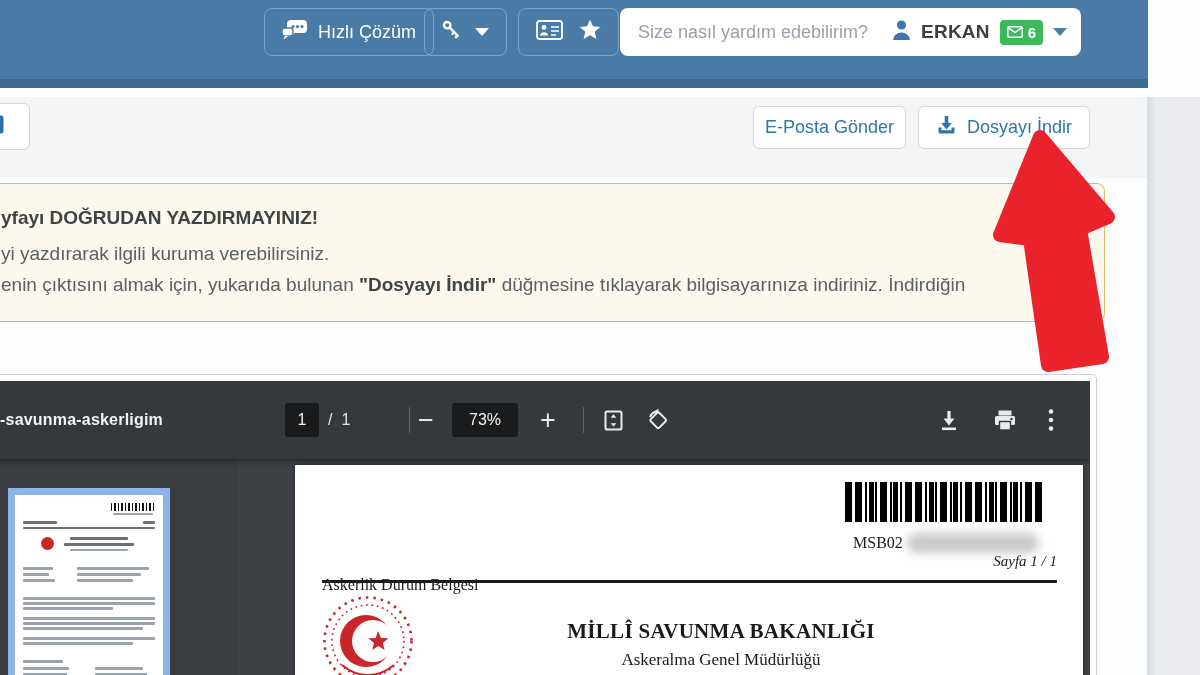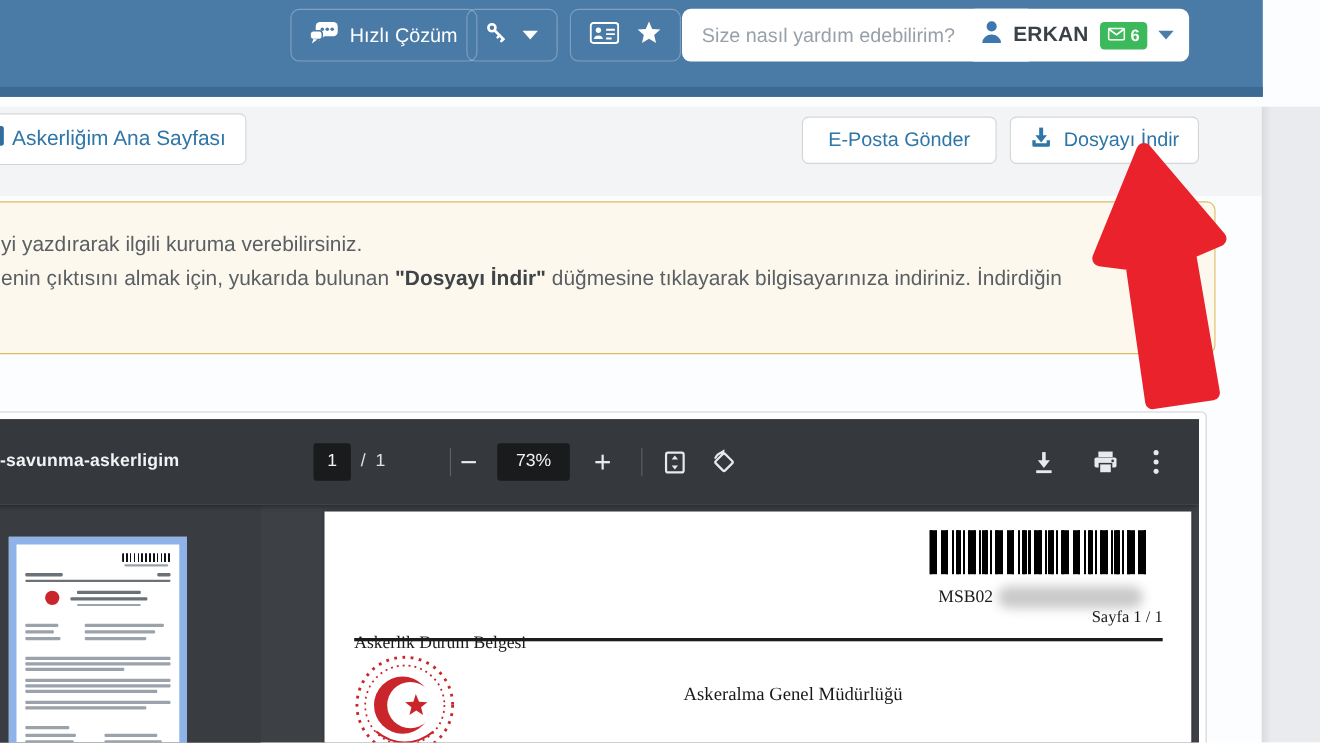--- a/index.html
+++ b/index.html
@@ -46,21 +46,21 @@
   .band { position:absolute; left:0; top:97px; width:1147px; height:81px; background:#f2f4f6; }
   .gutter { position:absolute; left:1147px; top:97px; width:53px; height:578px;
     background:linear-gradient(90deg,#d9dcdf 0,#e9ebee 9px); }
 
   .wbtn {
     position:absolute; display:flex; align-items:center; gap:10px;
     background:#fff; border:1px solid #d3d6d9; border-radius:6px;
     color:#2e76a8; cursor:pointer; font-size:18px;
   }
   .home-btn { left:-34px; top:103px; height:47px; padding:0 18px 0 44px; font-size:19px; }
-  .email-btn { right:294px; top:106px; height:43px; padding:0 23px; }
+  .email-btn { right:294px; top:106px; height:43px; padding:0 11px; }
   .dl-btn { right:110px; top:106px; height:43px; padding:0 17px; }
 
   
   .warn {
     position:absolute; left:-38px; top:183px; width:1143px; height:139px;
     background:#fdf8ee; border:1px solid #dcbd62; border-radius:8px;
     padding:23px 20px 0 38px; color:#595f63; font-size:19px; z-index:5;
   }
   .warn-title { font-weight:700; color:#3f4447; margin-bottom:9px; white-space:nowrap; }
   .warn-line { white-space:nowrap; line-height:31px; }
@@ -112,21 +112,21 @@
   .barcode {
     position:absolute; left:550px; top:17px; width:200px; height:40px;
     background:
       repeating-linear-gradient(90deg,#000 0 2px,#fff 2px 5px),
       repeating-linear-gradient(90deg,#000 0 5px,#fff 5px 12px);
     background-blend-mode:multiply;
   }
   .msb-row { position:absolute; left:558px; top:68px; display:flex; align-items:center; gap:4px; font-size:16px; }
   .blur-blob { width:132px; height:20px; background:#c9c9c9; border-radius:11px; filter:blur(5px); }
   .doc-type { position:absolute; left:27px; top:87px; font-size:16px;margin-top:24px; }
-  .doc-page { position:absolute; right:26px; top:88px; font-size:15px; }
+  .doc-page { position:absolute; right:26px; top:88px; font-size:15px;font-style:italic; }
   .doc-rule { position:absolute; left:27px; right:26px; top:115px; height:3px; background:#1c1c1c; }
   .emblem { position:absolute; left:27px; top:130px; }
   .doc-center { position:absolute; left:0; right:0; top:150px; text-align:center; transform:translateX(32px); }
   .dc1 { font-size:17px; letter-spacing:.5px; }
   .dc2 { font-size:21px; font-weight:700; letter-spacing:.3px; margin-top:4px; }
   .dc3 { font-size:17px; margin-top:6px; }
 </style>
 </head>
 <body>
 
@@ -209,39 +209,39 @@
   </div>
 </div>
 
 <div class="wbtn home-btn">
   <span style="position:absolute; left:12px;">
     <svg width="25" height="19" viewBox="0 0 25 19">
       <rect x="0.5" y="0.5" width="24" height="18" rx="2.5" fill="#2f6f9f"></rect>
       <path d="M4 5.5 h17 M4 9.5 h17 M4 13.5 h17" stroke="#fff" stroke-width="1.9"></path>
     </svg>
   </span>
-  <span>Askerliğim Ana Sayfası</span>
 </div>
 
 <div class="wbtn email-btn">
   <span>E-Posta Gönder</span>
 </div>
 
 <div class="wbtn dl-btn">
   <span>
     <svg width="21" height="20" viewBox="0 0 21 20">
       <rect x="8.7" y="1" width="3.6" height="7.5" fill="#2e76a8"></rect>
       <path d="M5.2 8 h10.6 L10.5 14.5 z" fill="#2e76a8"></path>
       <path d="M2.5 12.5 v4.5 a1.5 1.5 0 0 0 1.5 1.5 h13 a1.5 1.5 0 0 0 1.5 -1.5 v-4.5 h-3 v2.8 h-10 v-2.8 z" fill="#2e76a8"></path>
     </svg>
   </span>
   <span>Dosyayı İndir</span>
 </div>
 
 <div class="warn">
+  <div class="warn-title">yfayı DOĞRUDAN YAZDIRMAYINIZ!</div>
   <div class="warn-line">yi yazdırarak ilgili kuruma verebilirsiniz.</div>
   <div class="warn-line"><span>enin çıktısını almak için, yukarıda bulunan </span><b>"Dosyayı İndir"</b><span> düğmesine tıklayarak bilgisayarınıza indiriniz. İndirdiğin</span></div>
 </div>
 
 <div class="arrow">
   <svg width="140" height="260" viewBox="0 0 140 260">
     <polygon points="55,15 123,95 95,107 117,235 63,243 45,117 15,113" fill="#e9222b" stroke="#e9222b" stroke-width="14" stroke-linejoin="round"></polygon>
   </svg>
 </div>
 
@@ -355,20 +355,21 @@
               <circle cx="46" cy="46" r="36" fill="none" stroke="#c9252b" stroke-width="1.6" stroke-dasharray="1.8 3.6"></circle>
               <circle cx="44" cy="46" r="26" fill="#c9252b"></circle>
               <circle cx="51" cy="46" r="21" fill="#fff"></circle>
               <path d="M56 36 L59 43 L66.5 43.3 L60.8 47.9 L62.6 55 L56.4 51 L50.2 55 L52 47.9 L46.3 43.3 L53.8 43 Z" fill="#c9252b"></path>
               <path d="M20 70 q12 10 26 10" fill="none" stroke="#c9252b" stroke-width="2"></path>
               <path d="M72 70 q-12 10 -26 10" fill="none" stroke="#c9252b" stroke-width="2"></path>
             </svg>
           </div>
 
           <div class="doc-center">
+            <div class="dc2">MİLLÎ SAVUNMA BAKANLIĞI</div>
             <div class="dc3">Askeralma Genel Müdürlüğü</div>
           </div>
         </div>
       </div>
     </div>
 
   </div>
 </div>
 
 </body></html>

